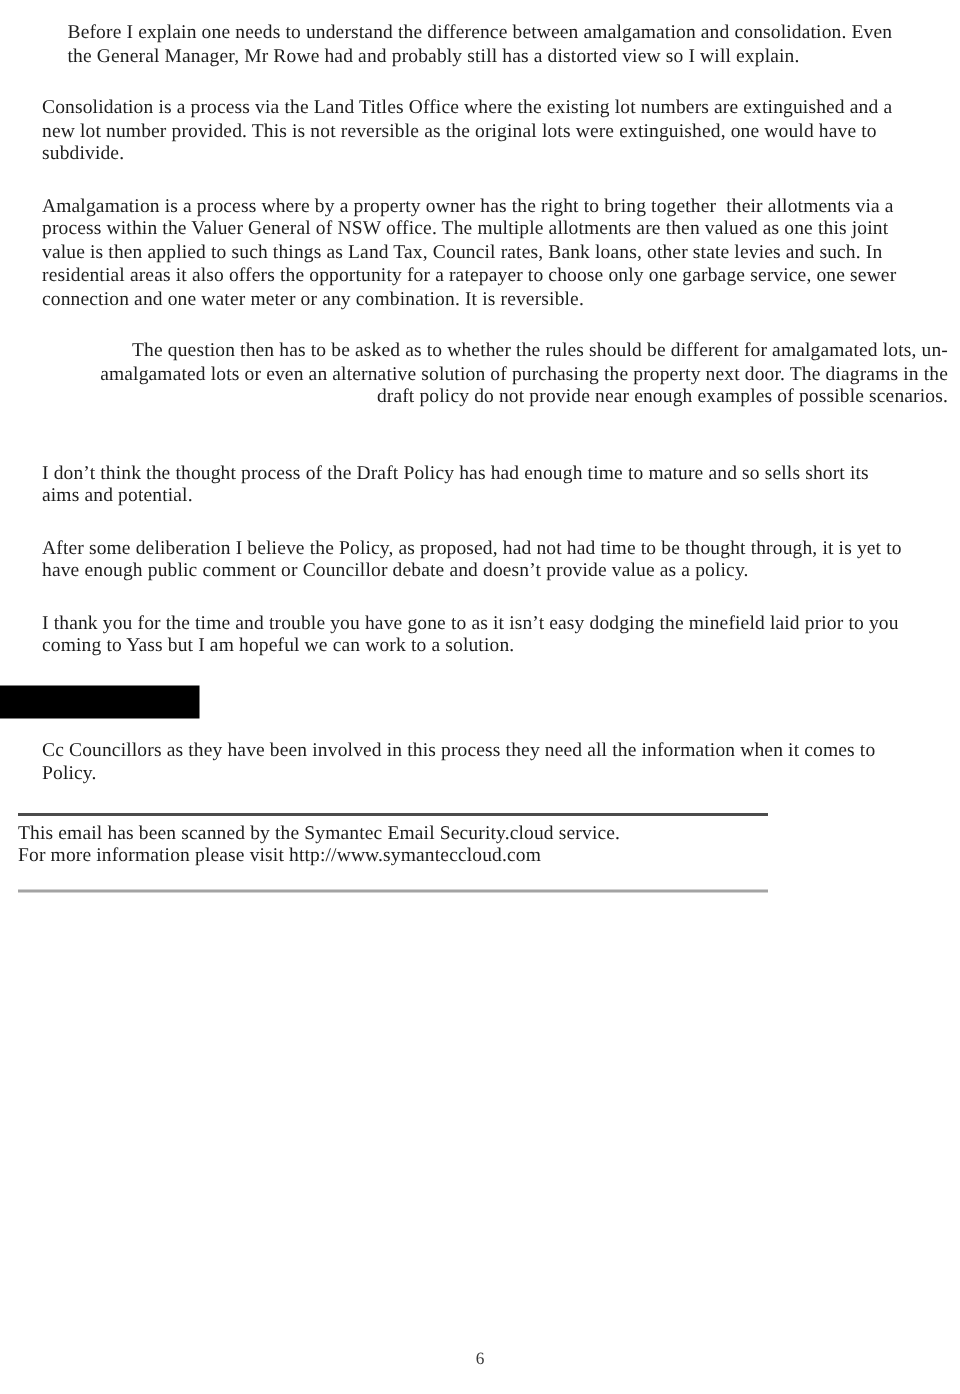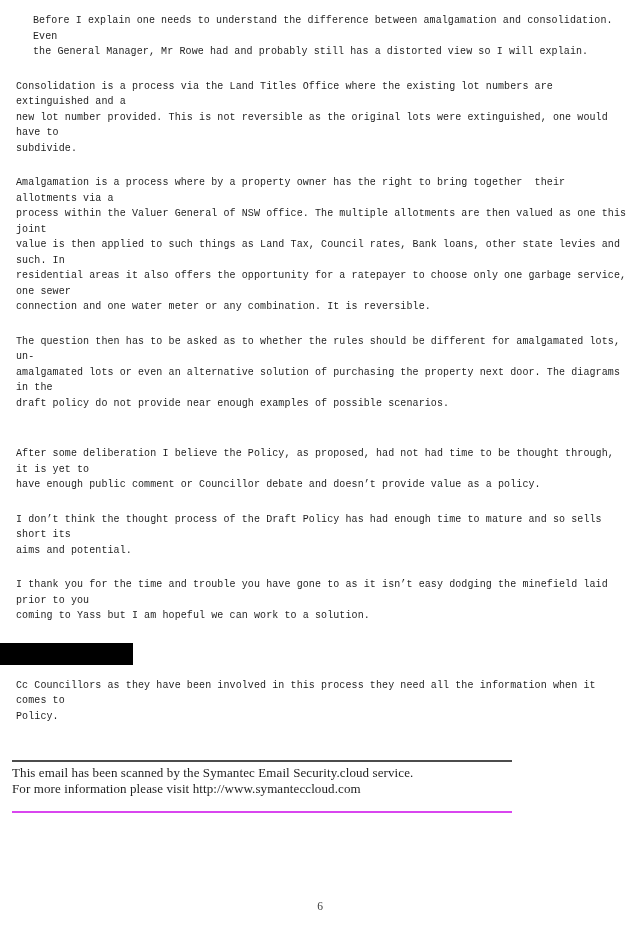--- a/index.html
+++ b/index.html
@@ -17,45 +17,45 @@
   }
   .page {
     position: relative;
     box-sizing: border-box;
     width: 640px;
     height: 929px;
     padding: 13px 8px 0 12px;
     background: #ffffff;
   }
   .para {
-    margin: 0 0 19px 4px;
-    font-size: 10px;
+    margin: 0 0 19px 16px;
+    font-size: 13px;
     line-height: 15.5px;
     white-space: pre-wrap;
     letter-spacing: 0.1px;
-    font-family: Liberation Mono, monospace;
   }
   .para--indented {
     padding-left: 17px;
   }
   .para--wide-after {
     margin-bottom: 35px;
+    text-align: right;
   }
   .redaction {
     width: 133px;
     height: 22px;
     background: #000000;
     margin: 0 0 13px -12px;
   }
   .scan-footer {
     box-sizing: border-box;
     width: 500px;
-    margin-top: 36px;
+    margin-top: 19px;
     border-top: 2px solid #4c4c4c;
-    border-bottom: 2px solid #d946ef;
+    border-bottom: 2px solid #a3a3a3;
     padding: 3px 0 15px 0;
   }
   .scan-footer .line {
     display: block;
     font-size: 13px;
     line-height: 15.5px;
     letter-spacing: 0.1px;
   }
   .page-number {
     position: absolute;
@@ -82,25 +82,25 @@
   <p class="para">Amalgamation is a process where by a property owner has the right to bring together  their allotments via a
 process within the Valuer General of NSW office. The multiple allotments are then valued as one this joint
 value is then applied to such things as Land Tax, Council rates, Bank loans, other state levies and such. In
 residential areas it also offers the opportunity for a ratepayer to choose only one garbage service, one sewer
 connection and one water meter or any combination. It is reversible.</p>
 
   <p class="para para--wide-after">The question then has to be asked as to whether the rules should be different for amalgamated lots, un-
 amalgamated lots or even an alternative solution of purchasing the property next door. The diagrams in the
 draft policy do not provide near enough examples of possible scenarios.</p>
 
+  <p class="para">I don’t think the thought process of the Draft Policy has had enough time to mature and so sells short its
+aims and potential.</p>
+
   <p class="para">After some deliberation I believe the Policy, as proposed, had not had time to be thought through, it is yet to
 have enough public comment or Councillor debate and doesn’t provide value as a policy.</p>
-
-  <p class="para">I don’t think the thought process of the Draft Policy has had enough time to mature and so sells short its
-aims and potential.</p>
 
 
 
   <p class="para">I thank you for the time and trouble you have gone to as it isn’t easy dodging the minefield laid prior to you
 coming to Yass but I am hopeful we can work to a solution.</p>
 
   <div class="redaction"></div>
 
   <p class="para">Cc Councillors as they have been involved in this process they need all the information when it comes to
 Policy.</p>

